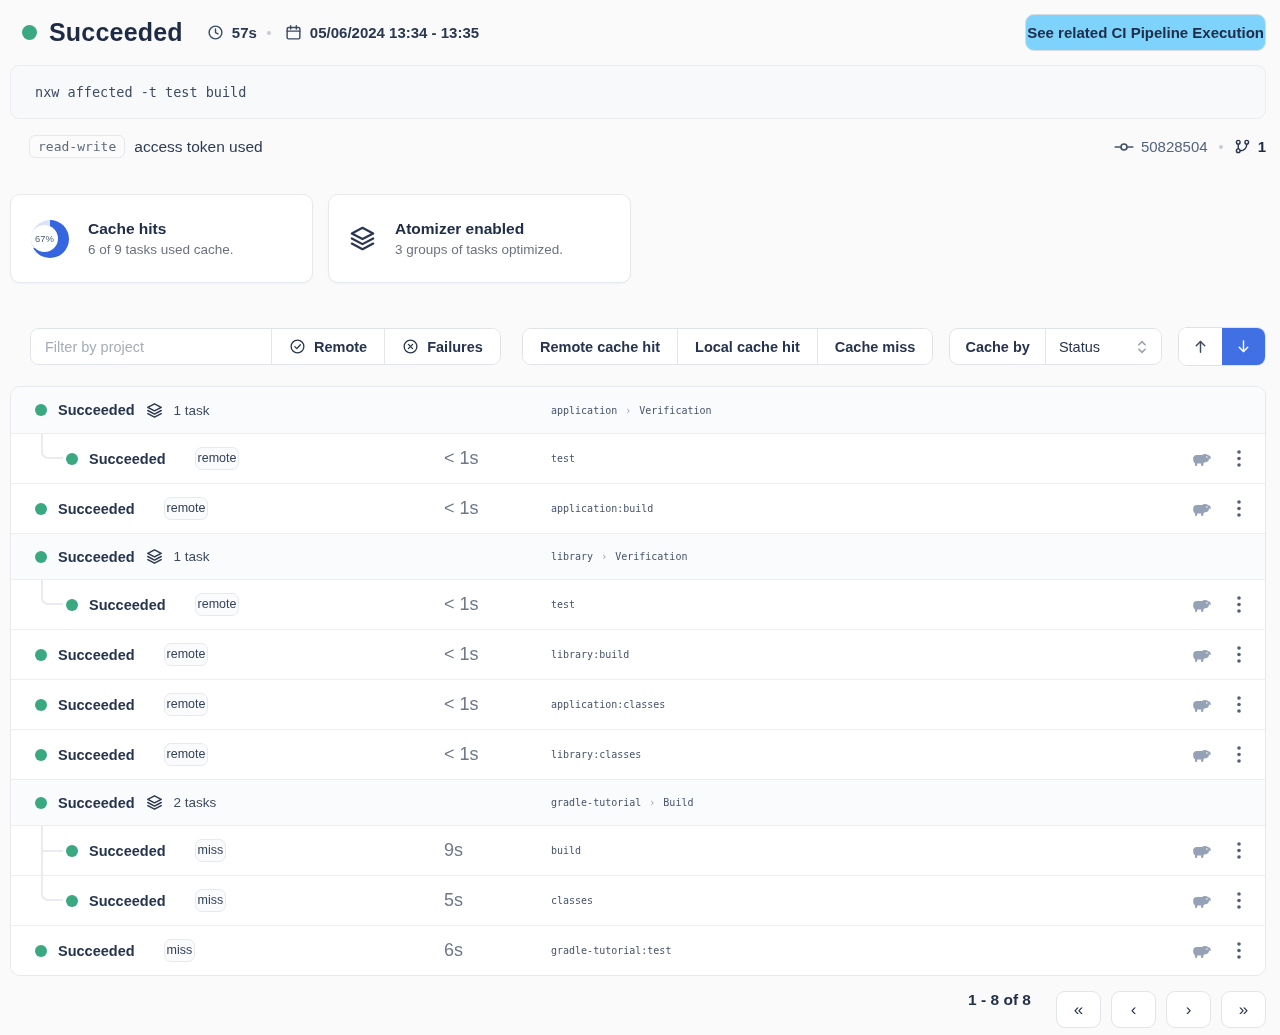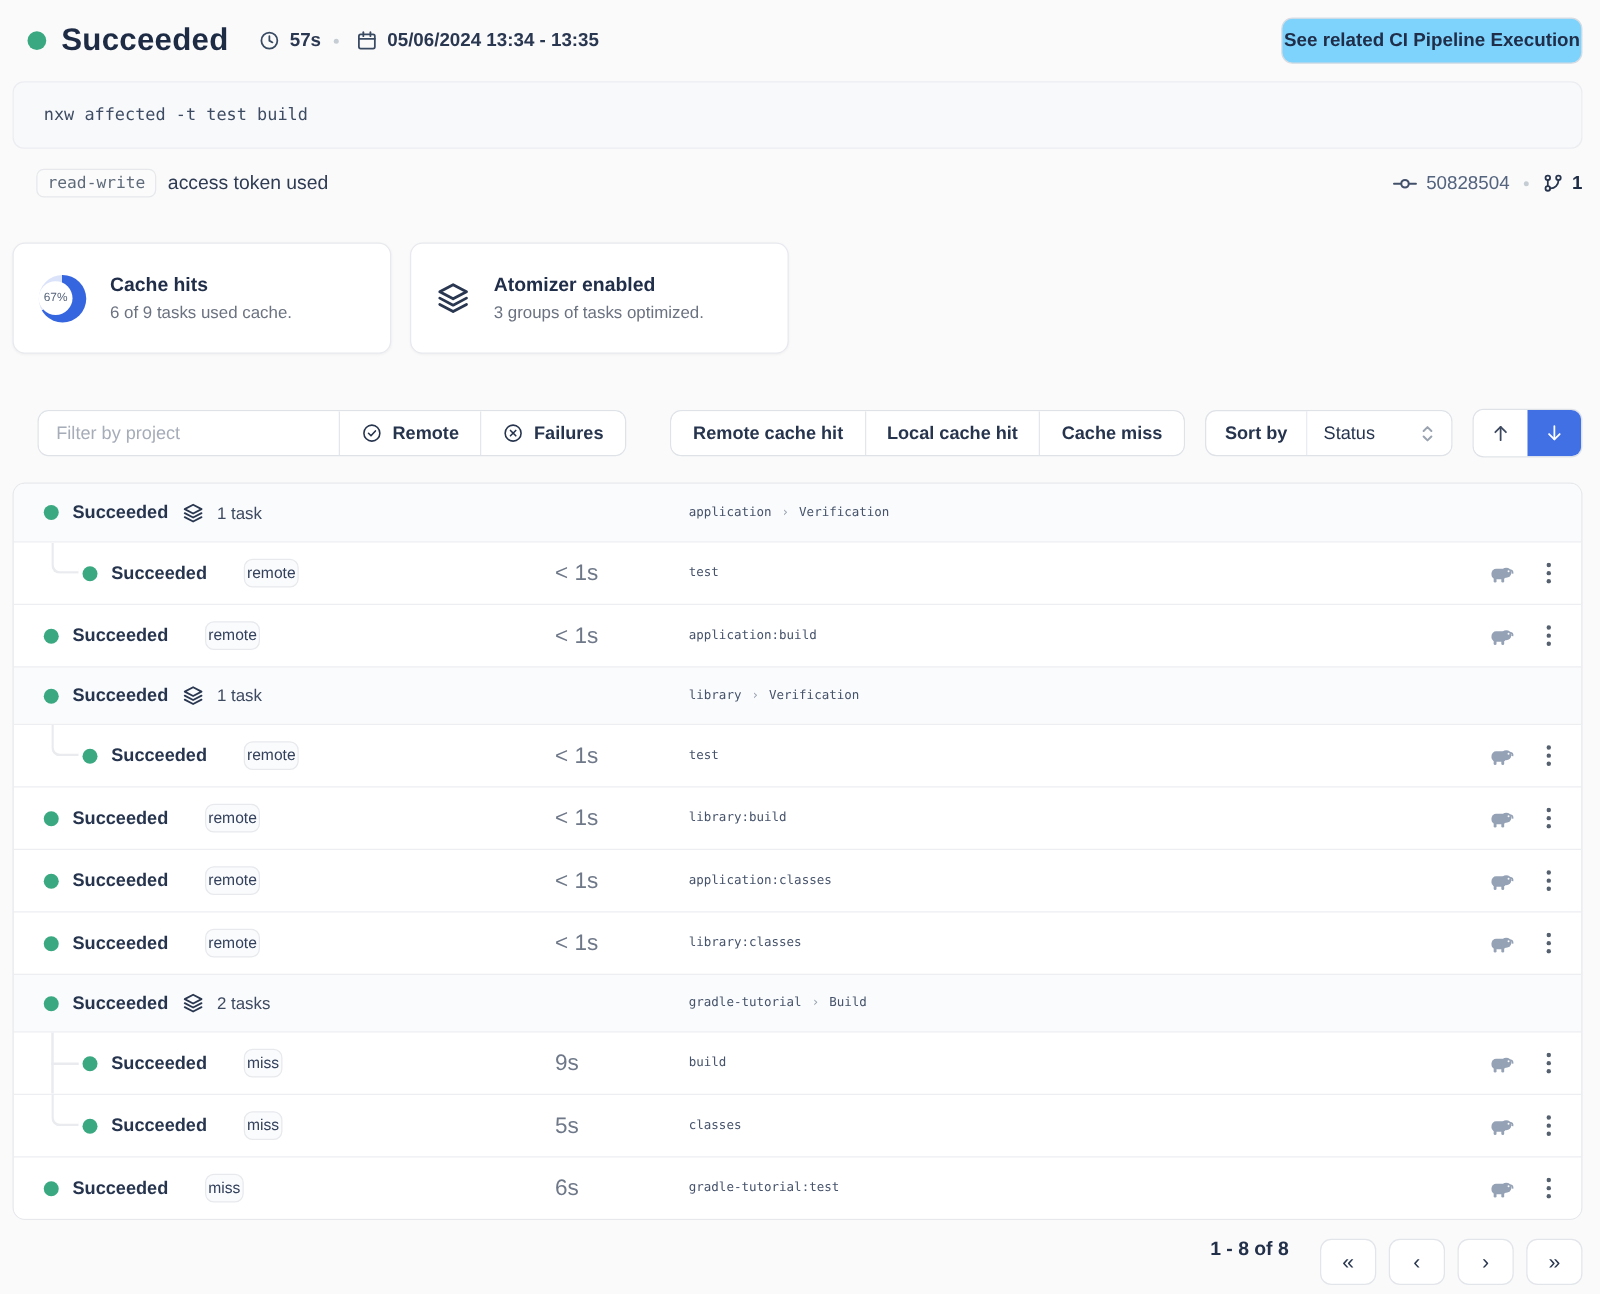--- a/index.html
+++ b/index.html
@@ -189,21 +189,21 @@
         <span>Failures</span>
       </button>
     </div>
     <div class="right-cluster">
       <div class="join-group">
         <button class="seg-btn first">Remote cache hit</button>
         <button class="seg-btn">Local cache hit</button>
         <button class="seg-btn">Cache miss</button>
       </div>
       <div class="sort-ctl">
-        <div class="sort-label">Sort by</div>
+        <div class="sort-label">Cache by</div>
         <button class="sort-select">
           <span>Status</span>
           <svg width="12" height="16" viewBox="0 0 12 18" fill="none" stroke="#9aa3b0" stroke-width="1.8" stroke-linecap="round" stroke-linejoin="round">
               <polyline points="2.5 6.5 6 3 9.5 6.5"></polyline>
               <polyline points="2.5 11.5 6 15 9.5 11.5"></polyline>
             </svg>
         </button>
       </div>
       <div class="dir-group">
         <button class="dir-btn">

